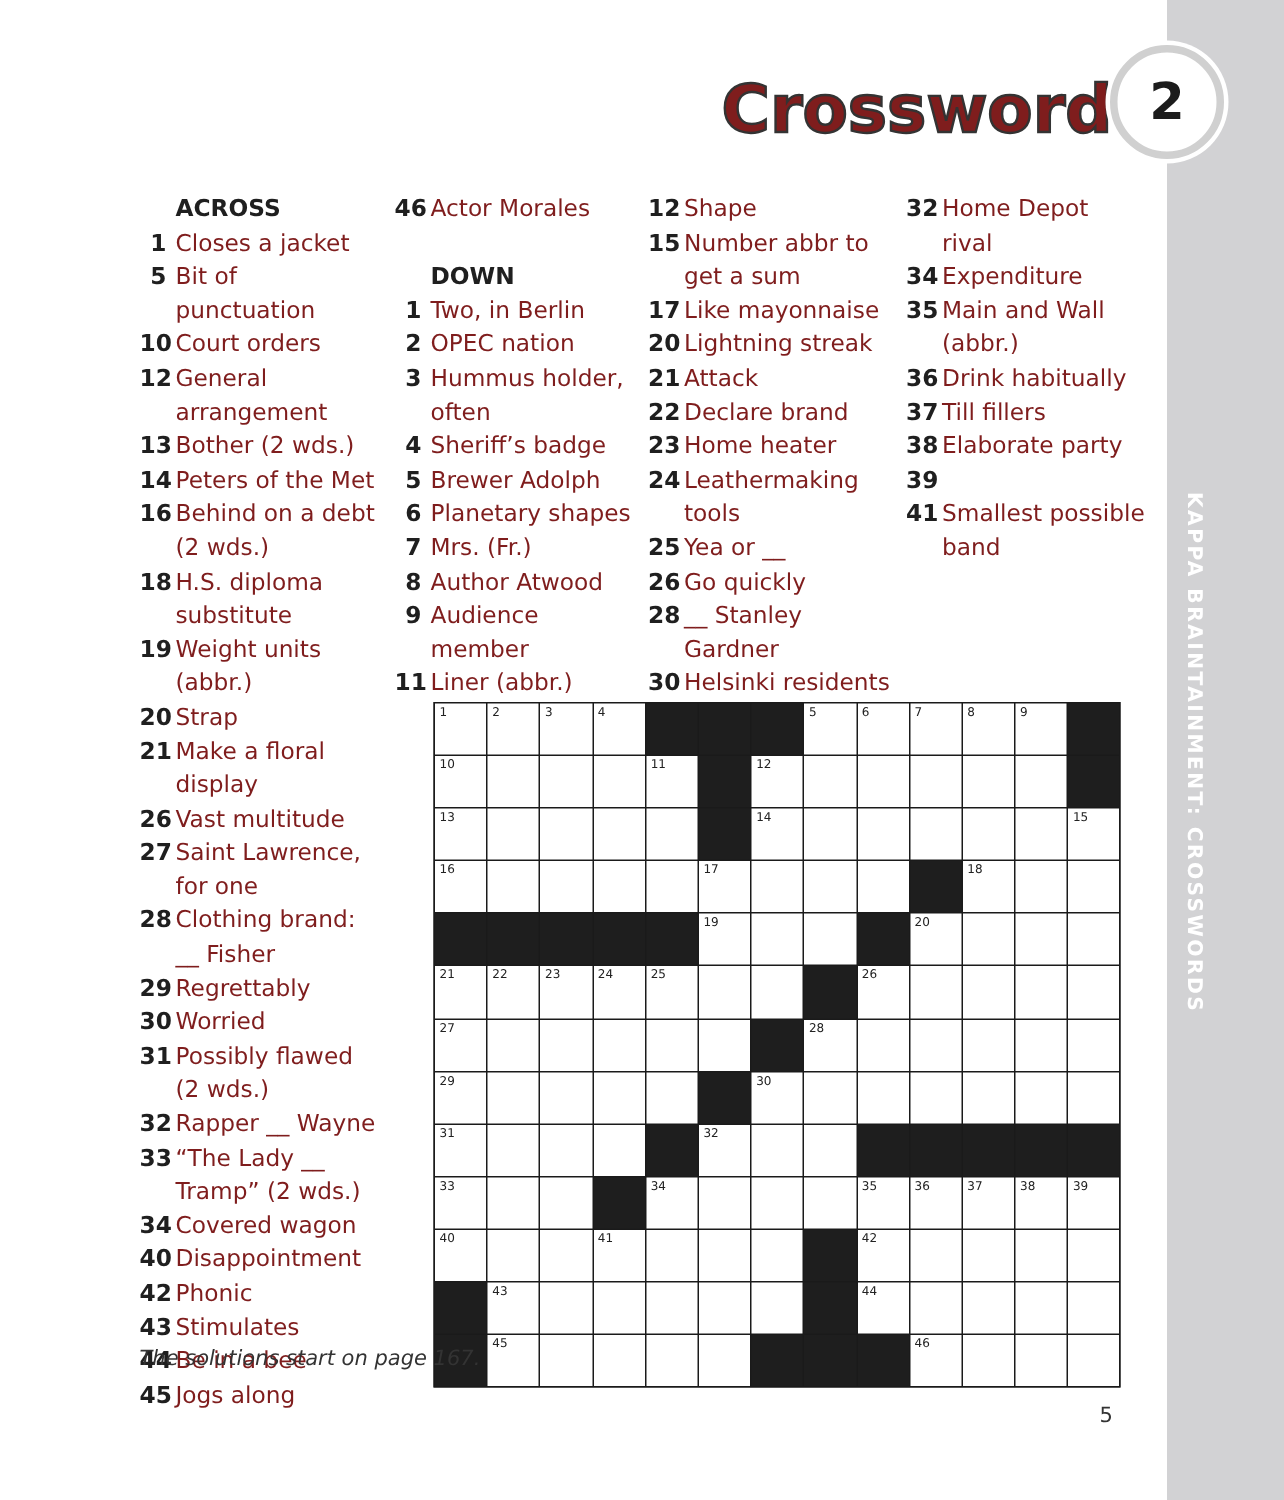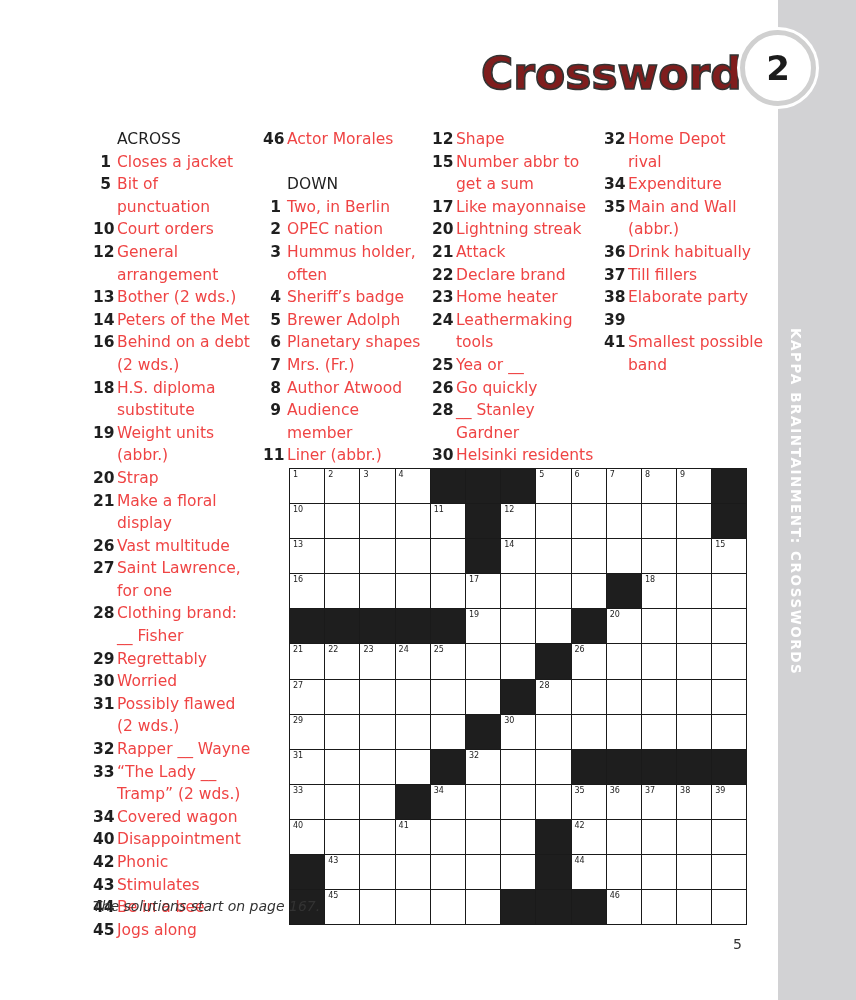--- a/index.html
+++ b/index.html
@@ -23,24 +23,24 @@
     font-family:"DejaVu Sans", sans-serif; line-height:56px;
   }
   .badge {
     position:absolute; left:740px; top:30px; width:66px; height:66px;
     border-radius:50%; background:#fff; border:5px solid #d0d0d0;
     box-shadow:0 0 0 3px #ffffff;
     display:flex; align-items:center; justify-content:center;
     font-size:34px; font-weight:bold; color:#1c1c1c;
   }
   .col { position:absolute; font-size:15.5px; line-height:22.6px; }
-  .heading { font-weight:normal; font-size:15.5px; padding-left:24px; color:#1f1f1f; }
+  .heading { font-weight:bold; font-size:15.5px; padding-left:24px; color:#1f1f1f; }
   .clue { display:flex; }
   .num { width:24px; text-align:right; padding-right:6px; font-weight:bold; flex-shrink:0; color:#1f1f1f; box-sizing:border-box; }
-  .txt { flex:1; color:#ef4444; }
+  .txt { flex:1; color:#7f1d1d; }
   .gap { height:22.6px; }
   .grid {
     position:absolute; left:289px; top:468px;
     display:grid; grid-template-columns:repeat(13, 34.2px);
     grid-template-rows:repeat(13, 34.1px);
     border:1.5px solid #1a1a1a; background:#1a1a1a; gap:1px;
   }
   .cell { background:#fff; position:relative; }
   .cell.black { background:#1e1e1e; }
   .cell .cnum { position:absolute; left:3px; top:1px; font-size:8px; color:#222; }

